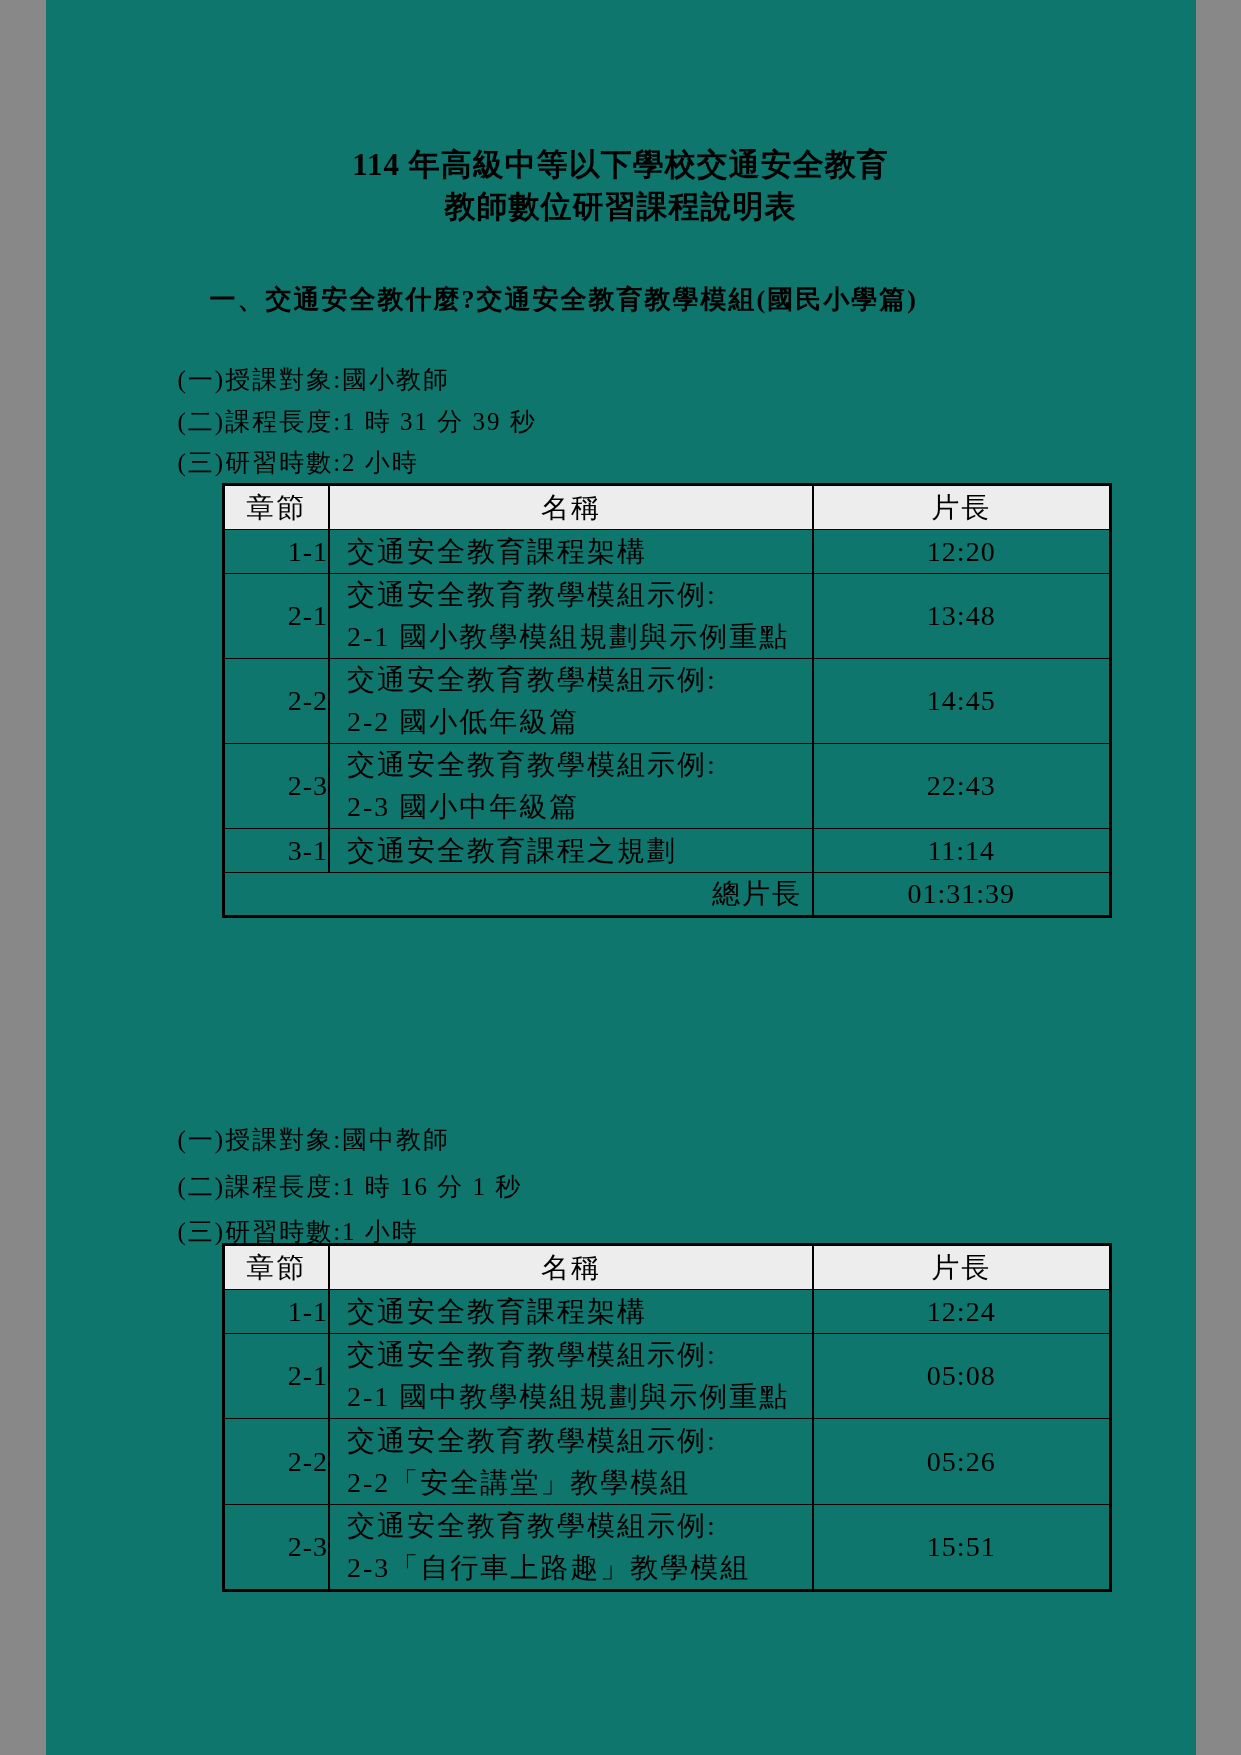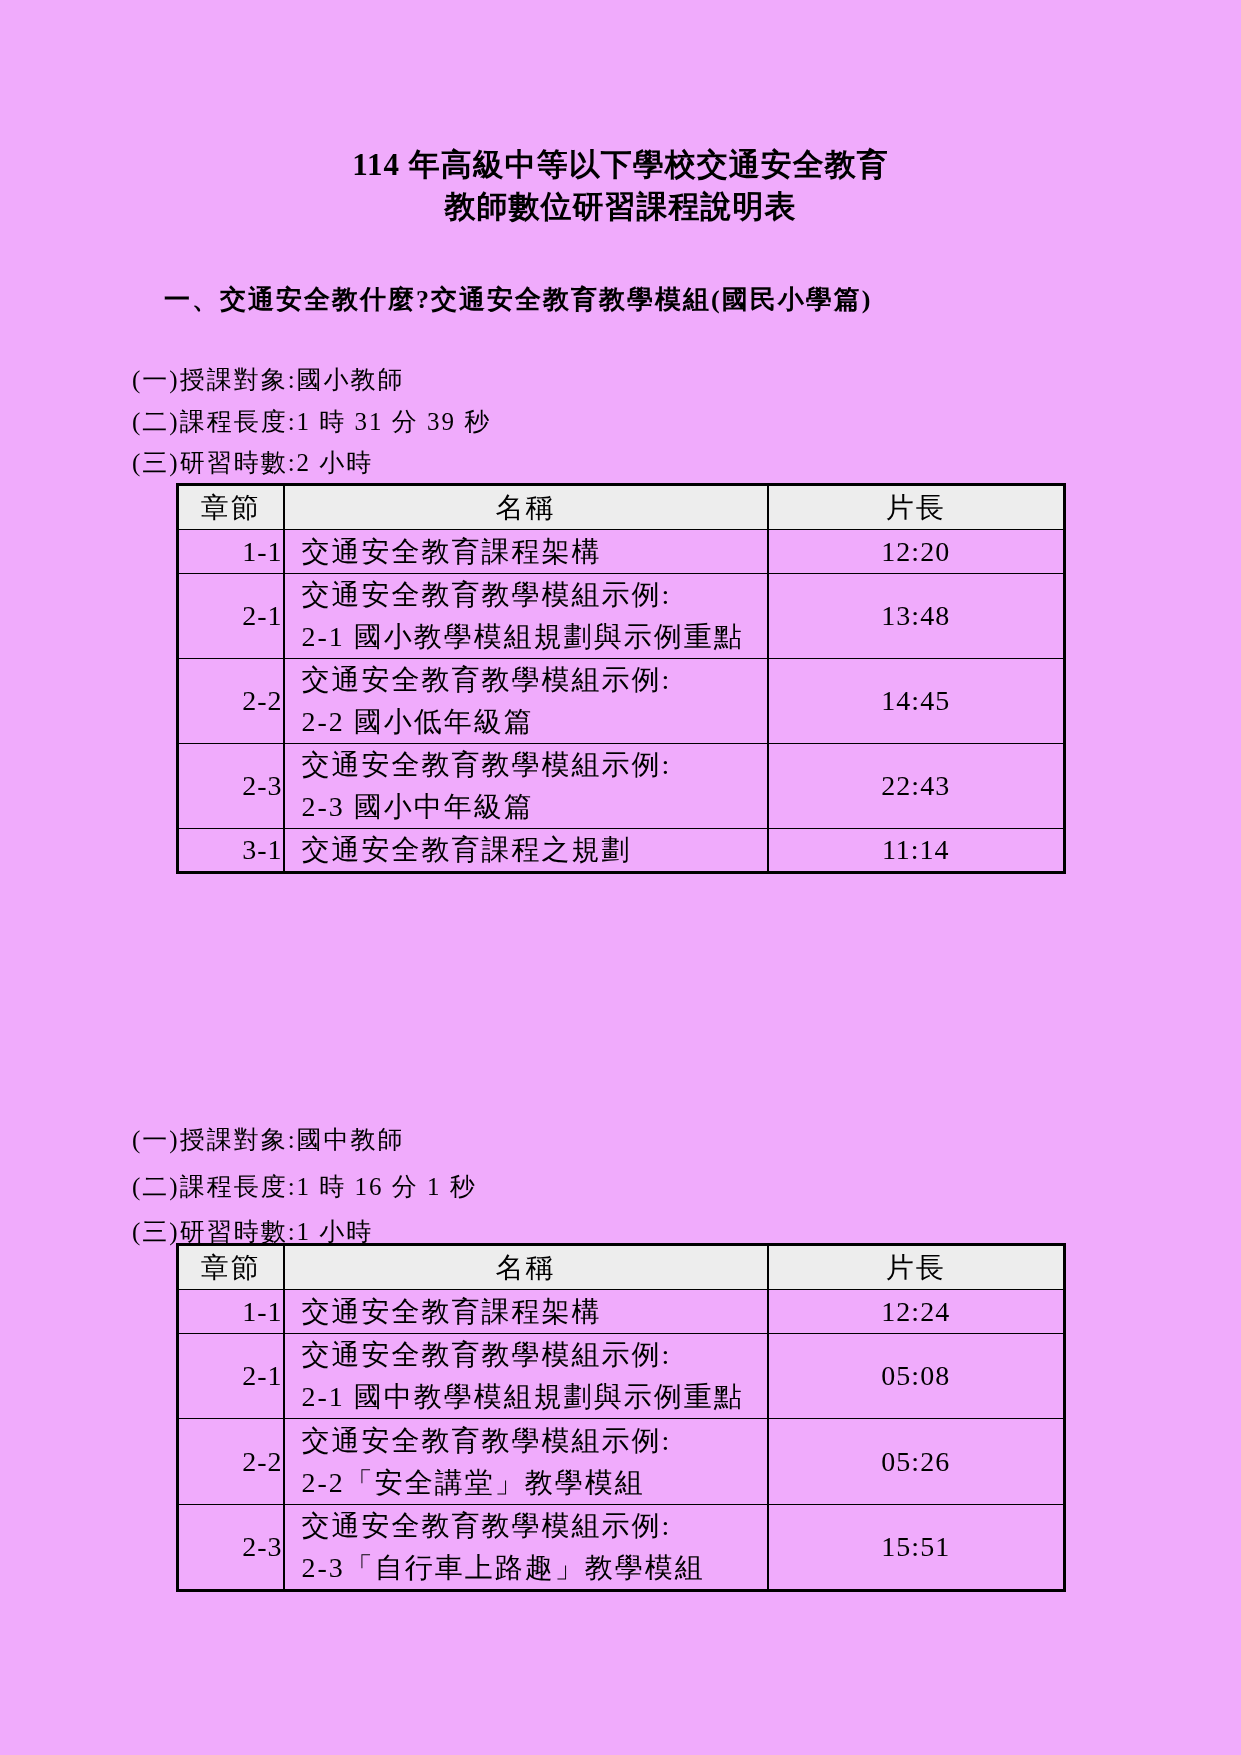--- a/index.html
+++ b/index.html
@@ -1,21 +1,21 @@
 <!DOCTYPE html>
 <html><head>
 <meta charset="utf-8">
 <style>
   * { margin:0; padding:0; box-sizing:border-box; }
   html,body { background:#888; }
   .page {
     position:relative;
-    width:1241px; height:1755px;
+    width:1150px; height:1755px;
     margin:0 auto;
-    background:#f0abfc;
+    background:#0f766e;
     font-family:"Liberation Serif","DejaVu Serif",serif;
     color:#000000;
     overflow:hidden;
   }
   .doc-title {
     position:absolute; top:144px; left:0; width:100%;
     text-align:center;
     font-size:31px; font-weight:bold;
     line-height:42px; letter-spacing:1px;
   }
@@ -117,20 +117,24 @@
       </td>
       <td class="cell-time">22:43</td>
     </tr>
     <tr class="row-single">
       <td class="cell-chapter">3-1</td>
       <td class="cell-name">
         <div class="name-line">交通安全教育課程之規劃</div>
       </td>
       <td class="cell-time">11:14</td>
     </tr>
+    <tr class="row-footer">
+      <td class="cell-total-label" colspan="2">總片長</td>
+      <td class="cell-time">01:31:39</td>
+    </tr>
   </tbody>
     </table>
 
   <div class="body-line" style="top:1084px">(一)授課對象:國中教師</div>
   <div class="body-line" style="top:1131px">(二)課程長度:1 時 16 分 1 秒</div>
   <div class="body-line" style="top:1176px">(三)研習時數:1 小時</div>
 
   <table class="course-table" style="top:1243px">
     <colgroup>
         <col class="c1">

